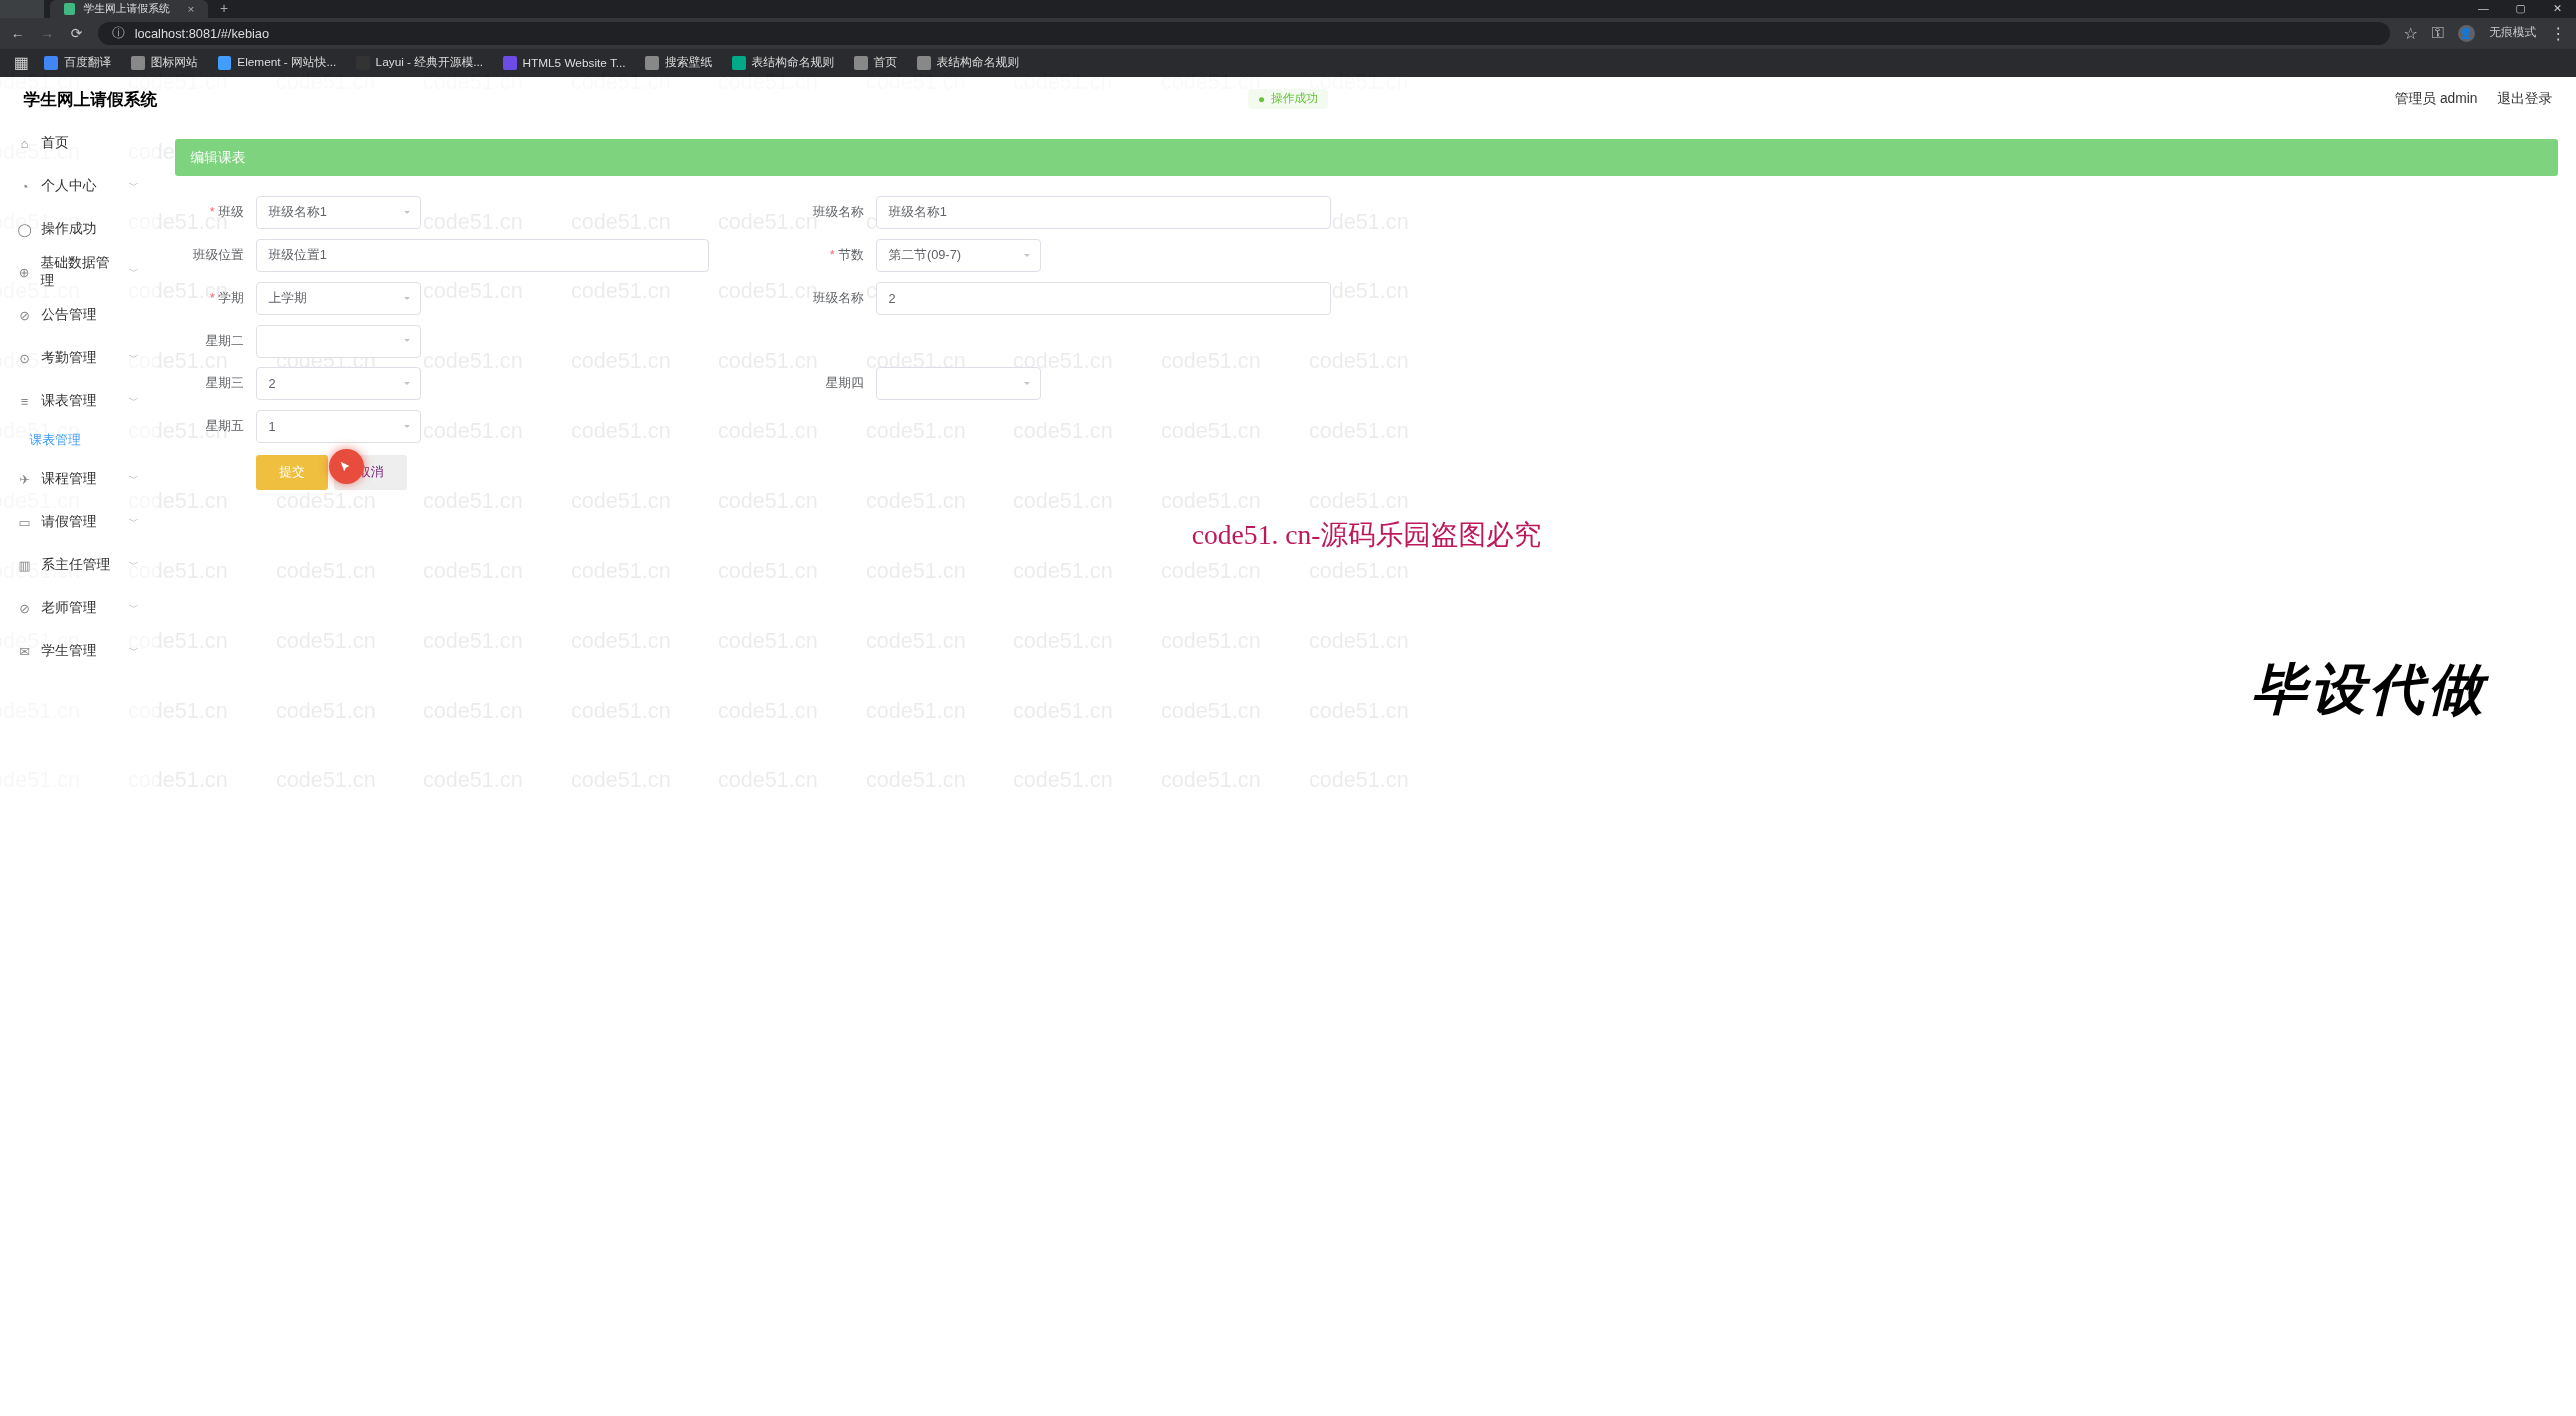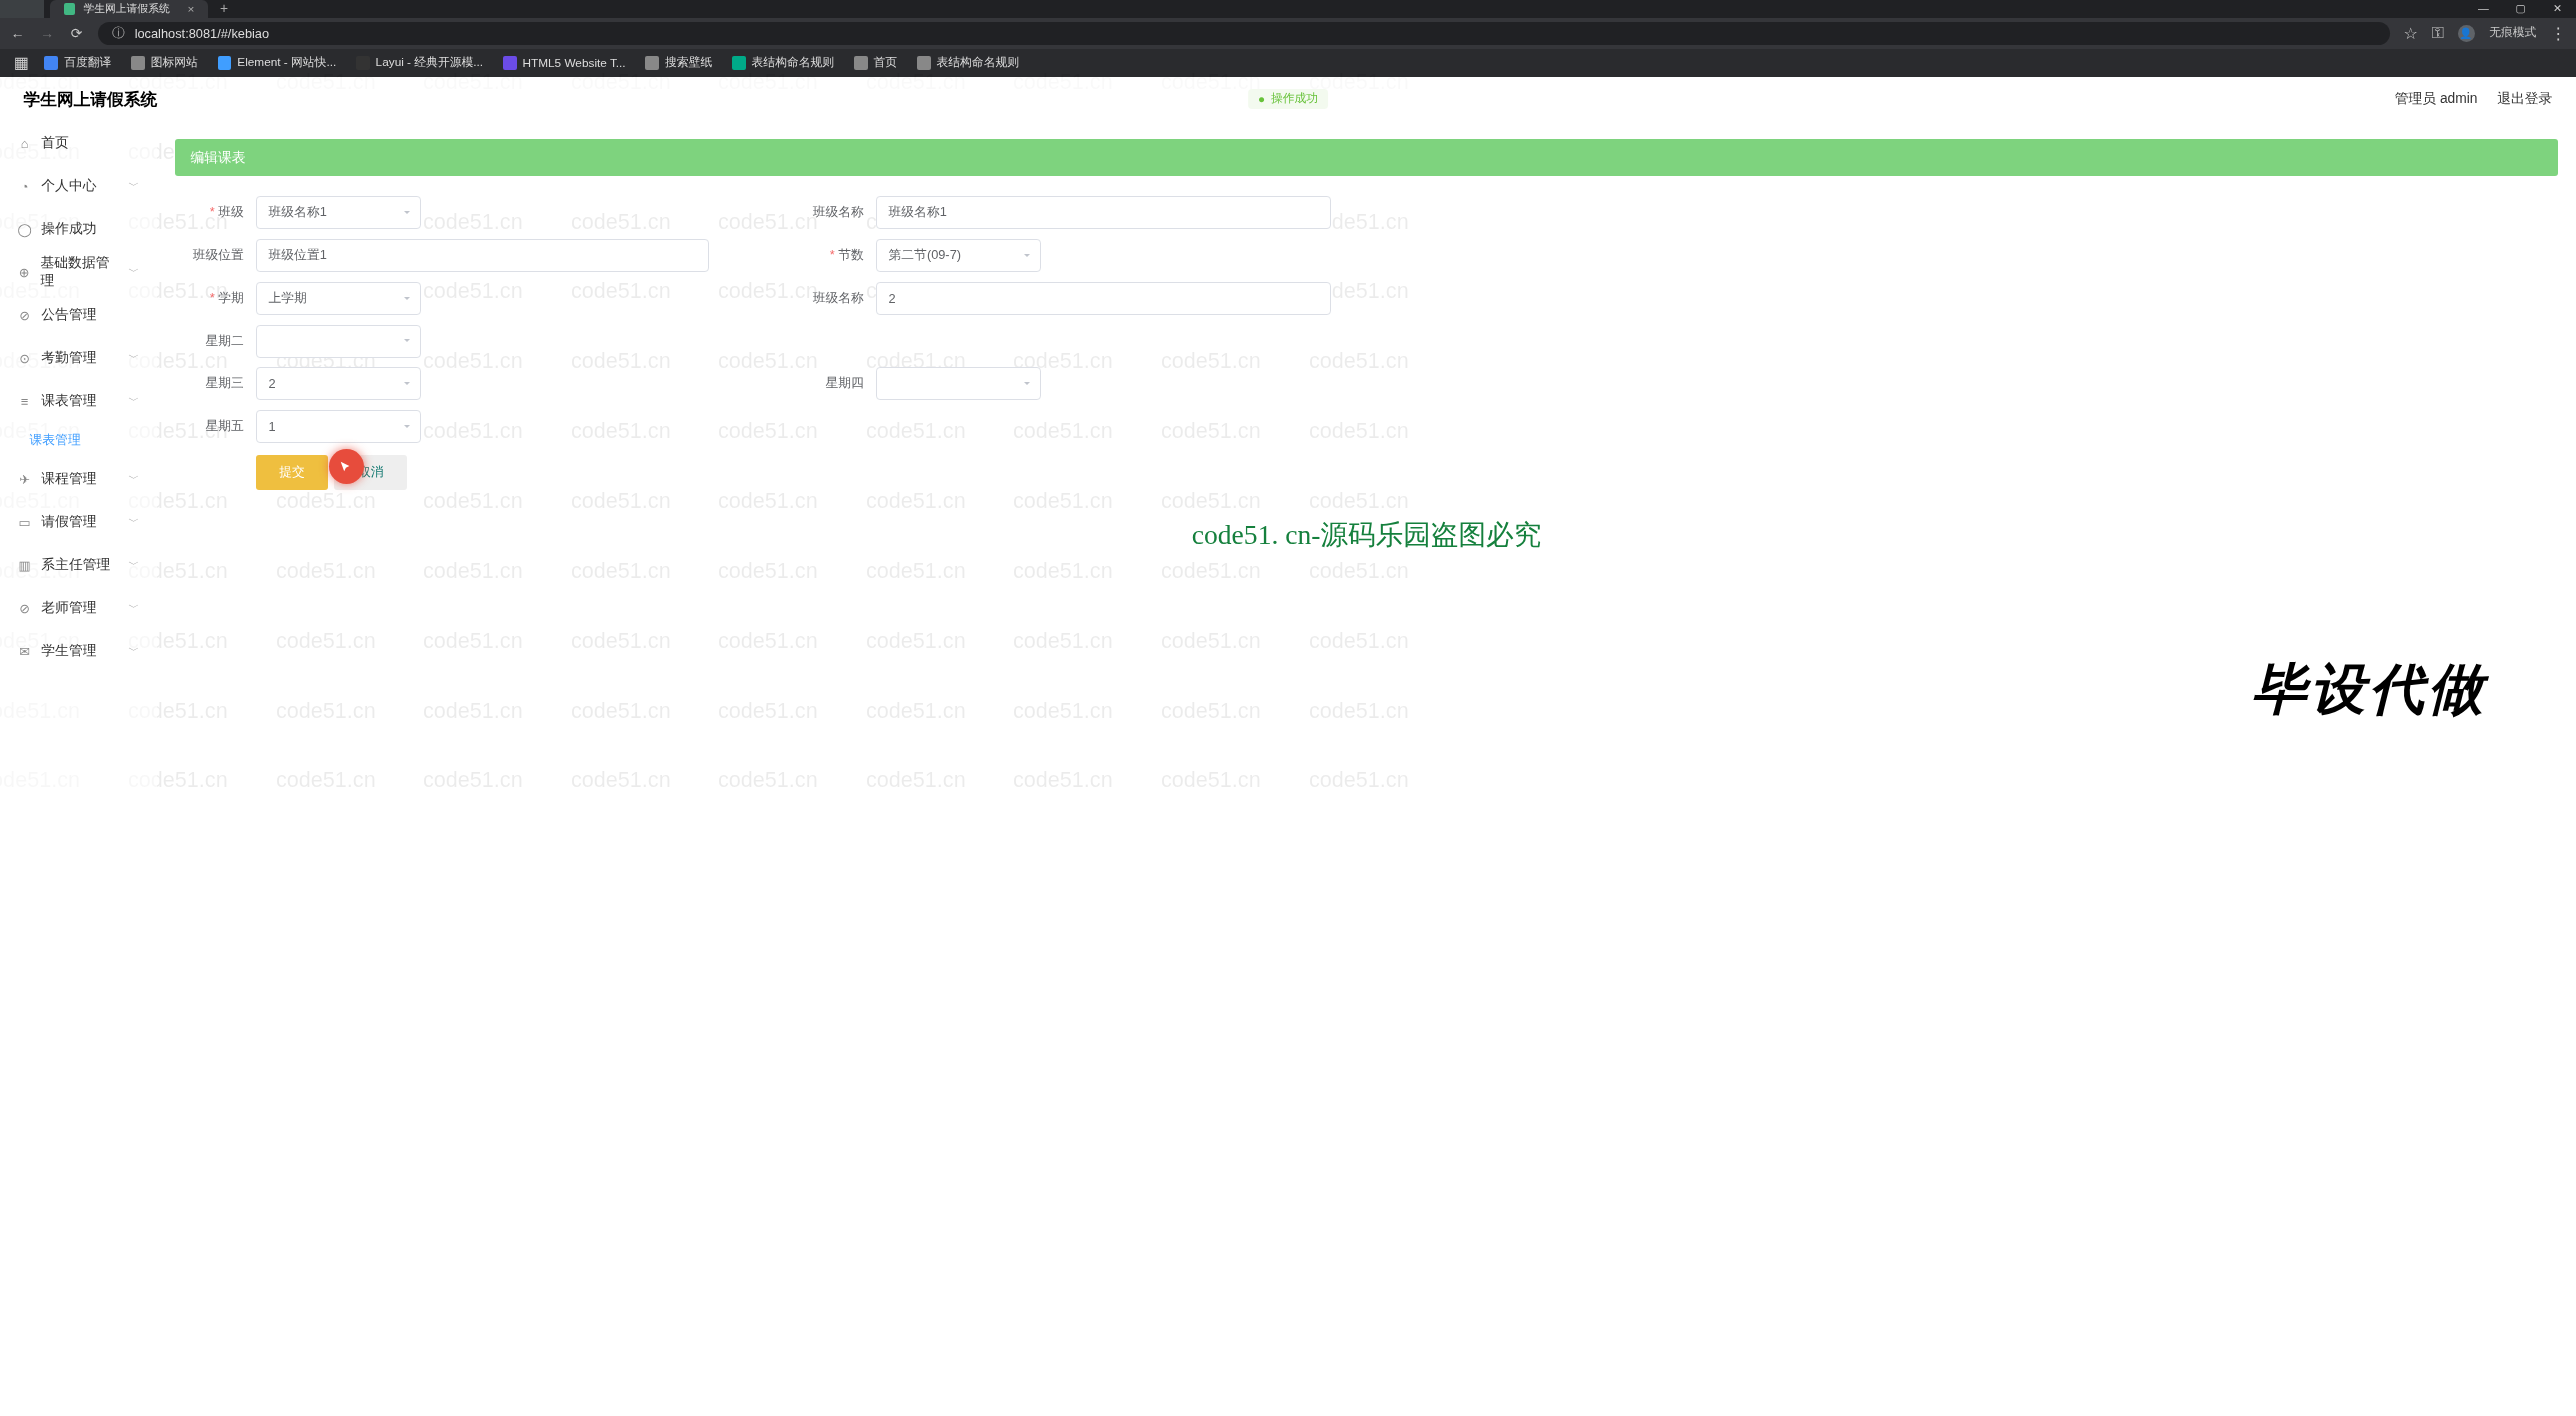--- a/index.html
+++ b/index.html
@@ -58,26 +58,26 @@
 .req::before{content:"* ";color:#f56c6c}
 .inp,.sel{height:33px;border:1px solid #dcdfe6;border-radius:3.9px;padding:0 11.8px;font-size:12.8px;color:#606266;background:#fff}
 .sel{position:relative;width:165px;display:flex;align-items:center}
 .sel::after{content:"";position:absolute;right:9.8px;top:13.8px;border:3.9px solid transparent;border-top-color:#c0c4cc}
 .inp.w1{width:453px}
 .inp.w3{width:455px}
 
 .btns{margin-left:81px;margin-top:11.8px;display:flex;gap:5.9px;position:relative}
 .btn{height:35px;padding:0 23.6px;border:none;border-radius:3px;font-size:12.8px;cursor:pointer}
 .btn.primary{background:#efbf3f;color:#fff}
-.btn.plain{background:#eee;color:#0f766e}
+.btn.plain{background:#eee;color:#701a75}
 .click-dot{position:absolute;left:73px;top:-5.9px;width:35px;height:35px;border-radius:50%;background:#e74c3c;box-shadow:0 0 9.8px rgba(231,76,60,.7);display:flex;align-items:center;justify-content:center}
 .click-dot svg{width:13.8px;height:13.8px}
 
 .big-text{position:absolute;right:89px;top:531px;font-size:55px;font-weight:900;font-style:italic;letter-spacing:3.9px}
-.red-text{position:absolute;left:50%;top:394px;transform:translateX(-50%);color:#15803d;font-size:27.6px;font-family:"SimSun",serif}
+.red-text{position:absolute;left:50%;top:394px;transform:translateX(-50%);color:#be185d;font-size:27.6px;font-family:"SimSun",serif}
 </style>
 </head>
 <body>
 
 <div class="wm" id="wm">
     <span style="left: -19.7px; top: 69px;">code51.cn</span>
     <span style="left: 128px; top: 69px;">code51.cn</span>
     <span style="left: 276px; top: 69px;">code51.cn</span>
     <span style="left: 423px; top: 69px;">code51.cn</span>
     <span style="left: 571px; top: 69px;">code51.cn</span>

